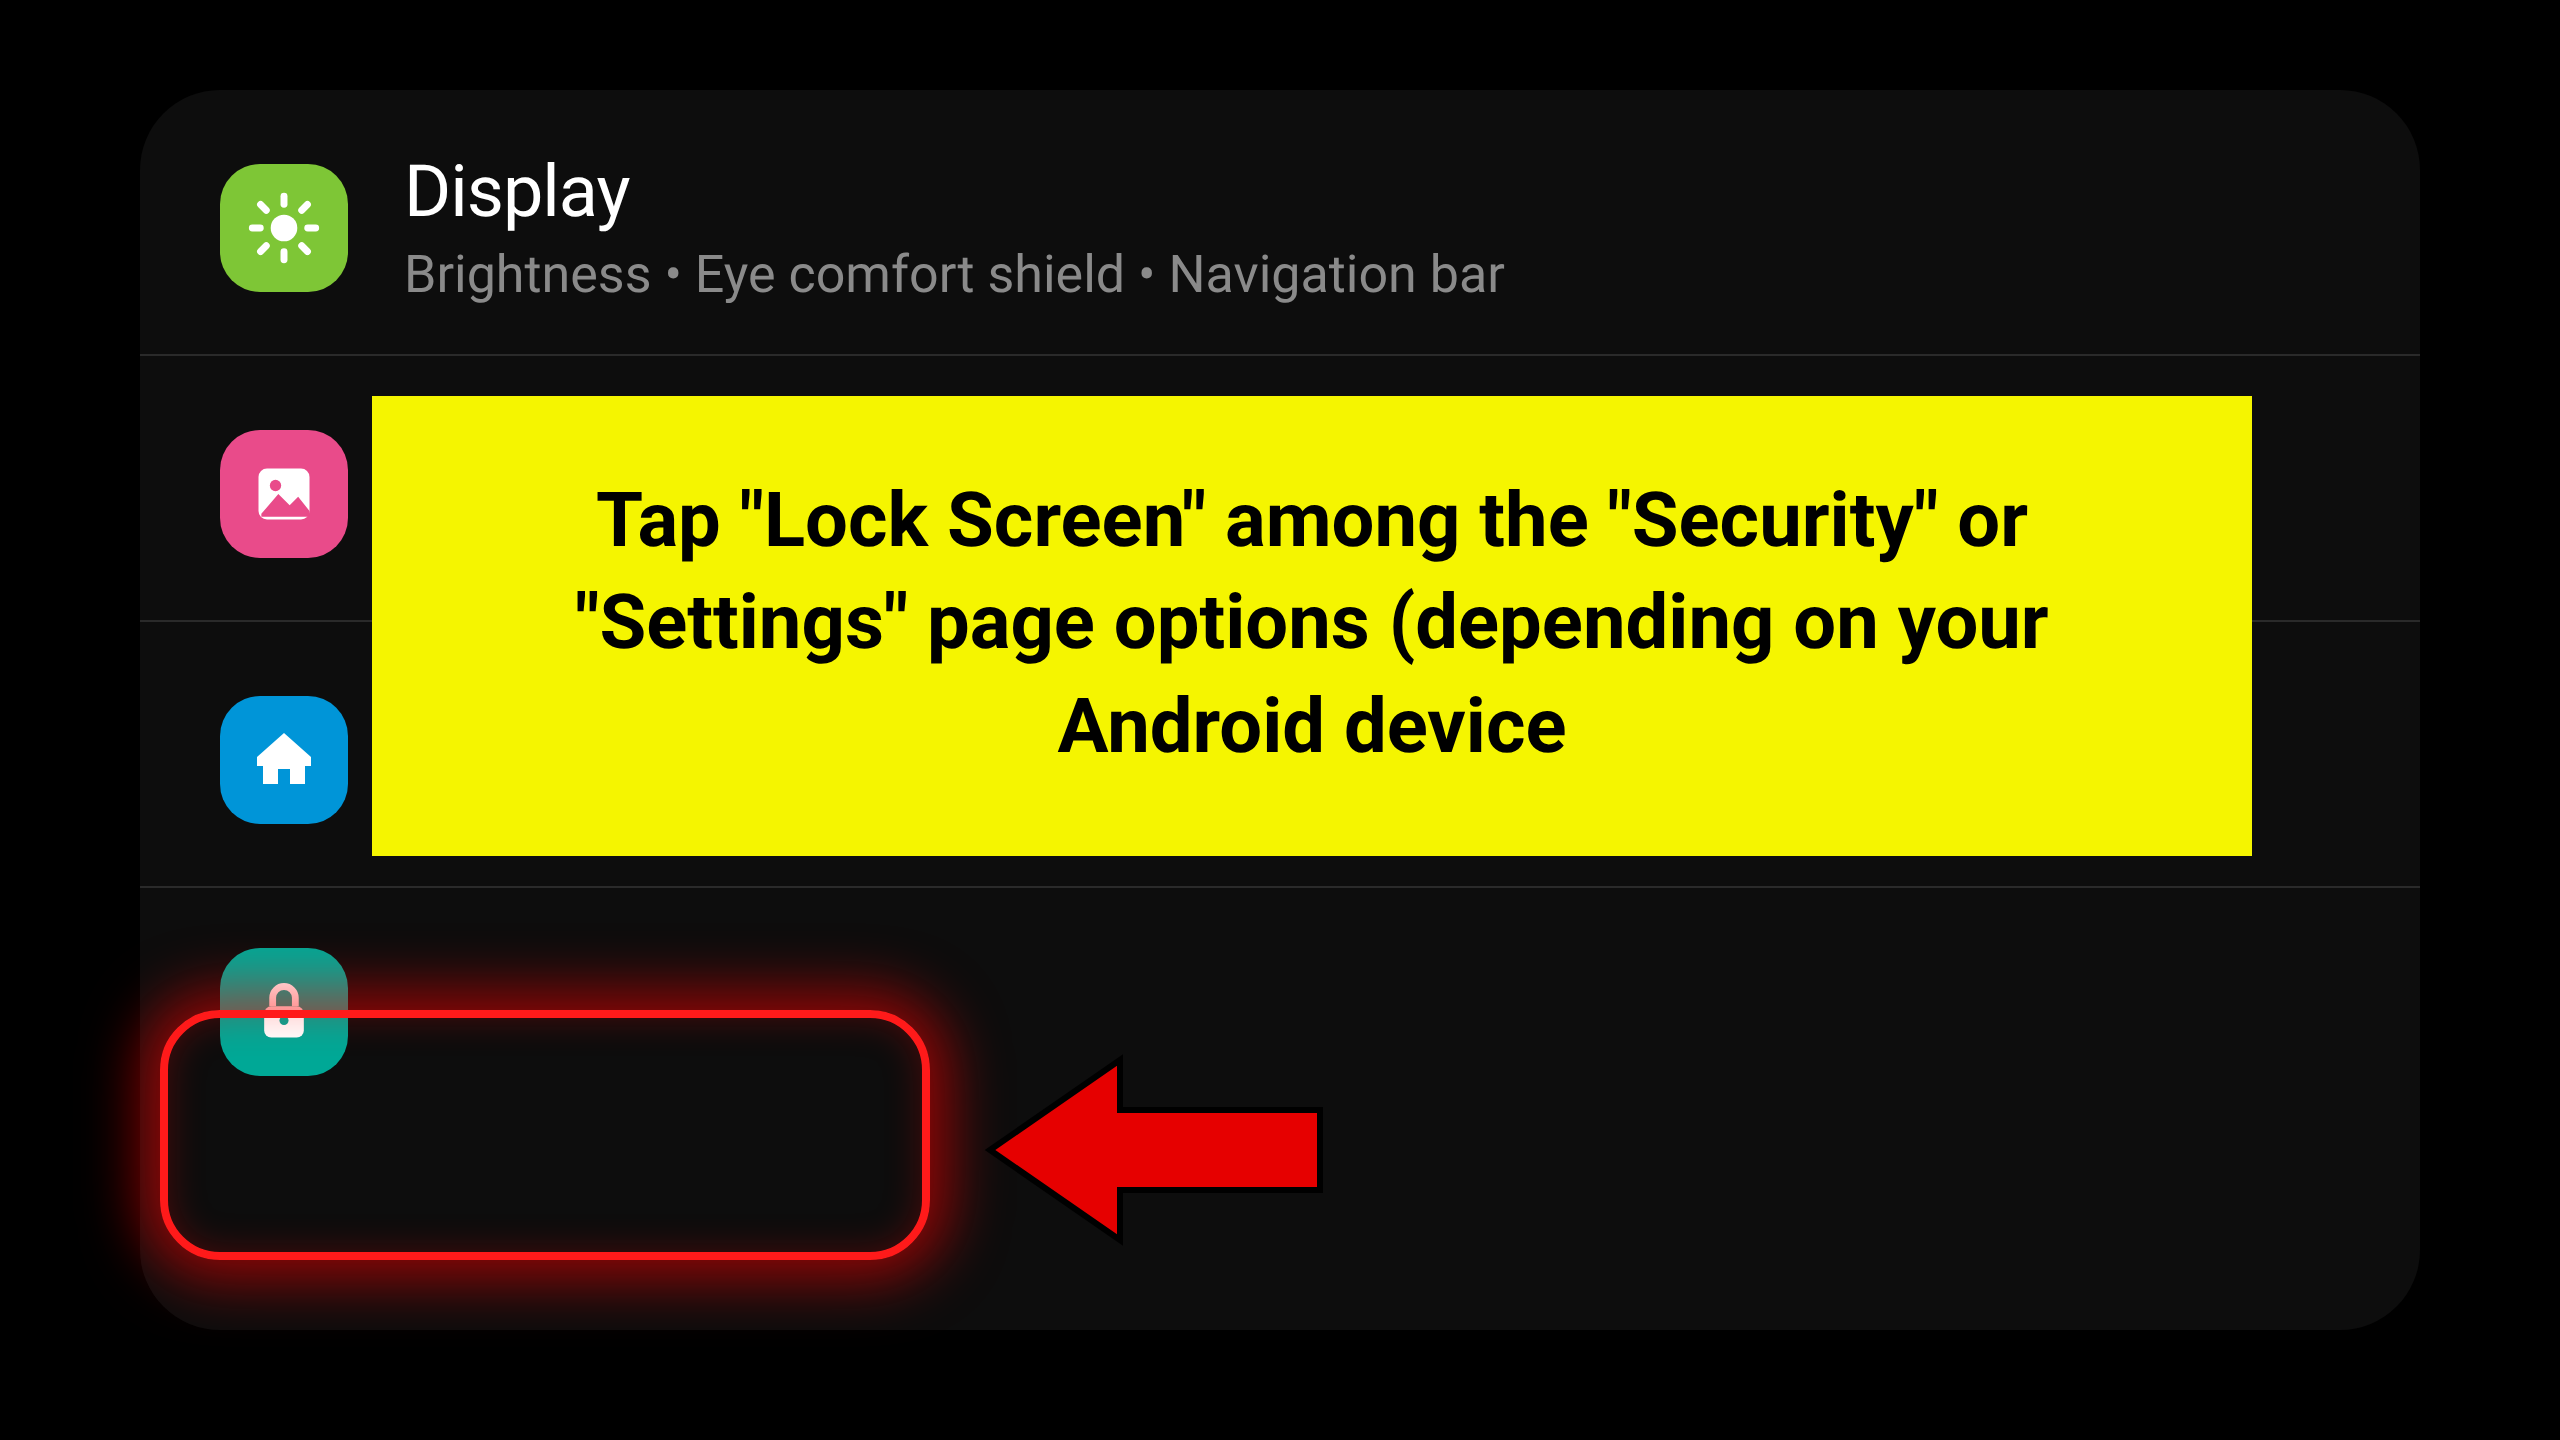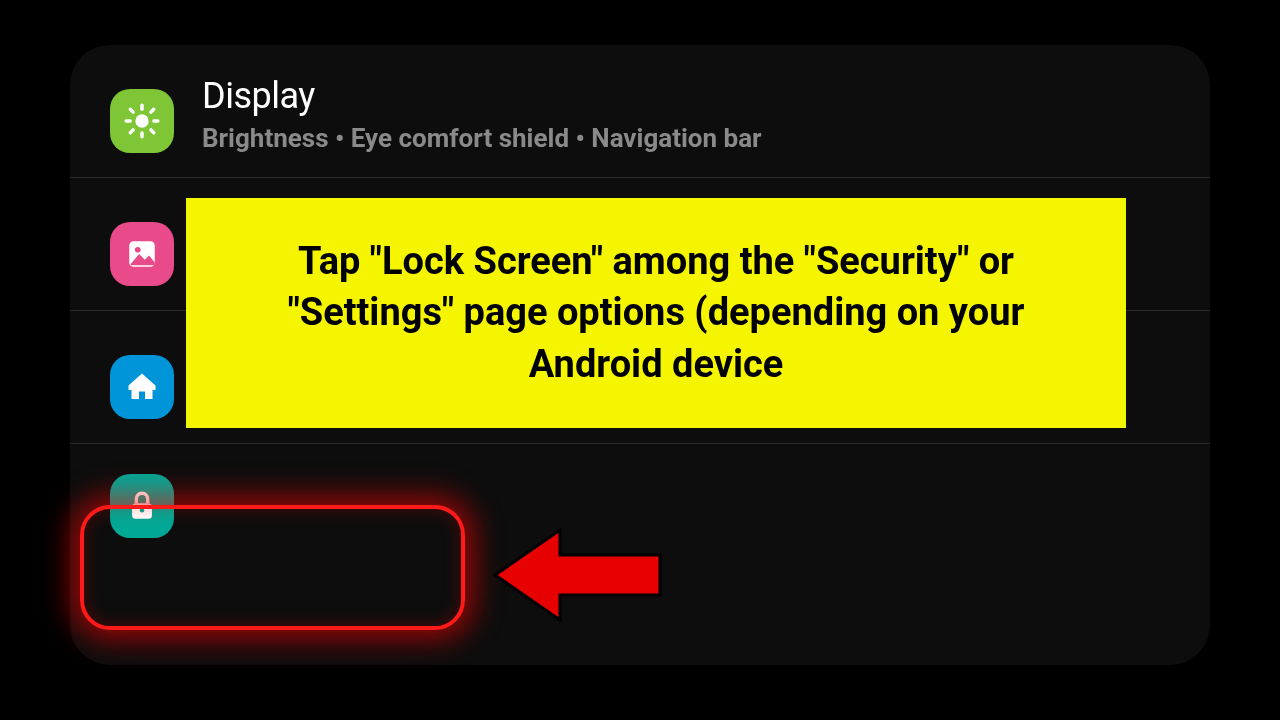--- a/index.html
+++ b/index.html
@@ -16,21 +16,21 @@
     left: 70px;
     top: 45px;
     width: 1140px;
     height: 620px;
     background: #0d0d0d;
     border-radius: 40px;
     overflow: hidden;
   }
   .settings-item {
     display: flex;
-    align-items: flex-end;
+    align-items: center;
     padding: 30px 40px 24px 40px;
     border-bottom: 1px solid #2a2a2a;
     position: relative;
   }
   .settings-item:last-child { border-bottom: none; }
   .icon-circle {
     width: 64px;
     height: 64px;
     border-radius: 20px;
     display: flex;
@@ -47,21 +47,21 @@
   .item-title {
     color: #fff;
     font-size: 36px;
     font-weight: 400;
     margin-bottom: 6px;
     letter-spacing: -0.5px;
   }
   .item-sub {
     color: #8a8a8a;
     font-size: 26px;
-    font-weight: 700;
+    font-weight: 400;
   }
   .callout {
     position: absolute;
     left: 186px;
     top: 198px;
     width: 940px;
     height: 230px;
     background: #f5f500;
     color: #000;
     font-size: 38px;

